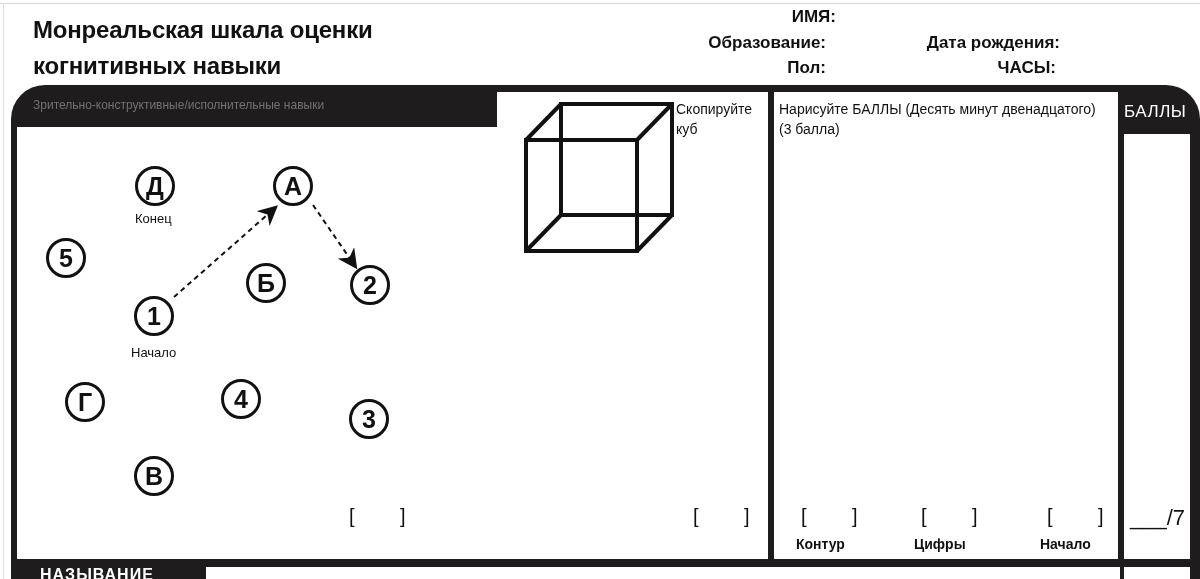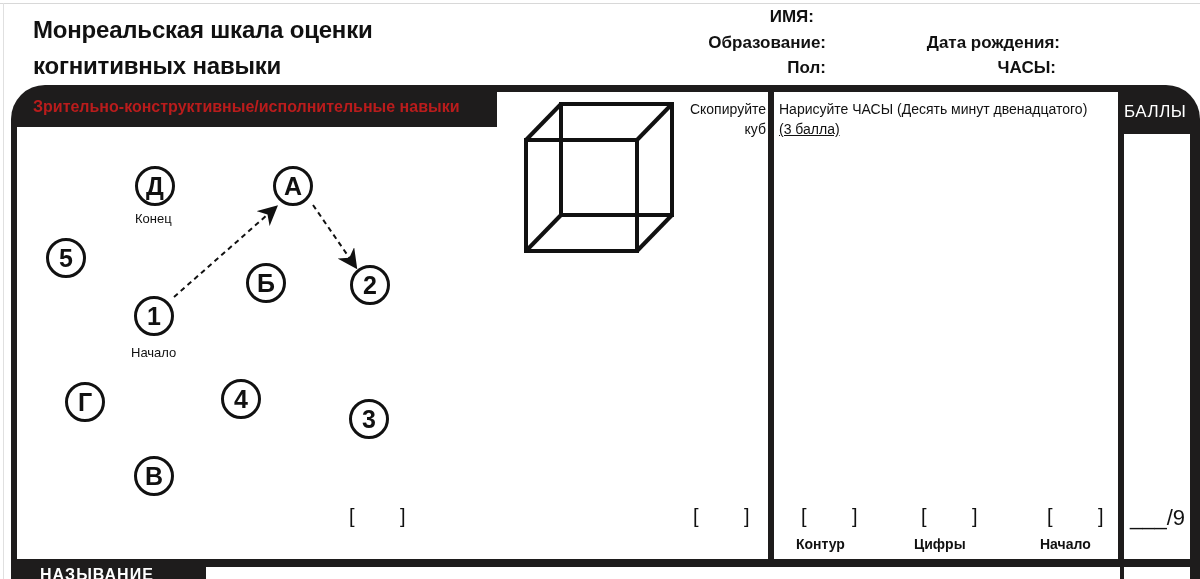--- a/index.html
+++ b/index.html
@@ -3,41 +3,41 @@
 <meta charset="utf-8">
 <style>
   html, body { margin:0; padding:0; background:#ffffff; }
   body { width:1200px; height:579px; position:relative; overflow:hidden; font-family:"Liberation Sans", sans-serif; color:#111; }
   .topline { position:absolute; left:0; top:3px; width:1200px; height:1px; background:#d8d8d8; }
   .leftline { position:absolute; left:3px; top:3px; width:1px; height:576px; background:#e0e0e0; }
   .title { position:absolute; left:33px; top:12px; font-size:24px; font-weight:bold; line-height:36px; letter-spacing:-0.2px; }
   .hdr { position:absolute; font-size:17px; font-weight:bold; text-align:right; line-height:20px; }
   .frame { position:absolute; left:11px; top:85px; width:1189px; height:500px; background:#1e1c1c; border-radius:34px 34px 0 0; }
   .white { position:absolute; background:#fff; }
-  .section-label { position:absolute; left:33px; top:98px; color:#b91c1c; font-size:16px; font-weight:bold; }
+  .section-label { position:absolute; left:33px; top:98px; color:#737373; font-size:12px; font-weight:normal; }
   .balls { position:absolute; left:1124px; top:102px; color:#fff; font-size:17px; letter-spacing:0.5px; }
   .node { position:absolute; width:40px; height:40px; border:3px solid #111; border-radius:50%; box-sizing:border-box; display:flex; align-items:center; justify-content:center; font-size:25px; font-weight:bold; background:#fff; }
   .nodelabel { position:absolute; font-size:13px; font-weight:normal; }
   .bracket { position:absolute; font-size:20px; letter-spacing:20px; }
-  .small { position:absolute; font-size:14px; text-align:right; line-height:20px; }
+  .small { position:absolute; font-size:14px; text-align:left; line-height:20px; }
   .sublabel { position:absolute; font-size:14px; font-weight:bold; }
   .naming { position:absolute; left:40px; top:566px; color:#fff; font-size:16px; font-weight:bold; letter-spacing:1px; }
 </style>
 </head>
 <body>
 
 <div class="topline"></div>
 <div class="leftline"></div>
 
 <div class="title">
   <div>Монреальская шкала оценки</div>
   <div>когнитивных навыки</div>
 </div>
 
-<div class="hdr" style="right:386px; top:7px;">ИМЯ:</div>
+<div class="hdr" style="right:364px; top:7px;">ИМЯ:</div>
 <div class="hdr" style="right:374px; top:33px;">Образование:</div>
 <div class="hdr" style="right:374px; top:58px;margin-left:24px;">Пол:</div>
 <div class="hdr" style="right:140px; top:33px;">Дата рождения:</div>
 <div class="hdr" style="right:144px; top:58px;">ЧАСЫ:</div>
 
 <div class="frame"></div>
 
 <div class="section-label">Зрительно-конструктивные/исполнительные навыки</div>
 <div class="balls">БАЛЛЫ</div>
 
@@ -81,25 +81,25 @@
 <div class="node" style="left:134px; top:456px;">В</div>
 
 <div class="bracket" style="left:349px; top:505px;">[ ]</div>
 
 <div class="small" style="left:676px; top:99px; width:90px;">
   <div>Скопируйте</div>
   <div>куб</div>
 </div>
 <div class="bracket" style="left:693px; top:505px;">[ ]</div>
 
-<div class="small" style="left:779px; top:99px; text-align:left;">Нарисуйте ЧАСЫ (Десять минут двенадцатого)</div>
-<div class="small" style="left:779px; top:119px; text-align:left;text-decoration:underline;">(3 балла)</div>
+<div class="small" style="left:779px; top:99px; text-align:left;">Нарисуйте БАЛЛЫ (Десять минут двенадцатого)</div>
+<div class="small" style="left:779px; top:119px; text-align:left;">(3 балла)</div>
 
 <div class="bracket" style="left:801px; top:505px;">[ ]</div>
 <div class="sublabel" style="left:796px; top:536px;">Контур</div>
 <div class="bracket" style="left:921px; top:505px;">[ ]</div>
 <div class="sublabel" style="left:914px; top:536px;">Цифры</div>
 <div class="bracket" style="left:1047px; top:505px;">[ ]</div>
 <div class="sublabel" style="left:1040px; top:536px;">Начало</div>
 
-<div style="position:absolute; left:1130px; top:505px; font-size:22px;">___/9</div>
+<div style="position:absolute; left:1130px; top:505px; font-size:22px;">___/7</div>
 
 <div class="naming">НАЗЫВАНИЕ</div>
 
 </body></html>

